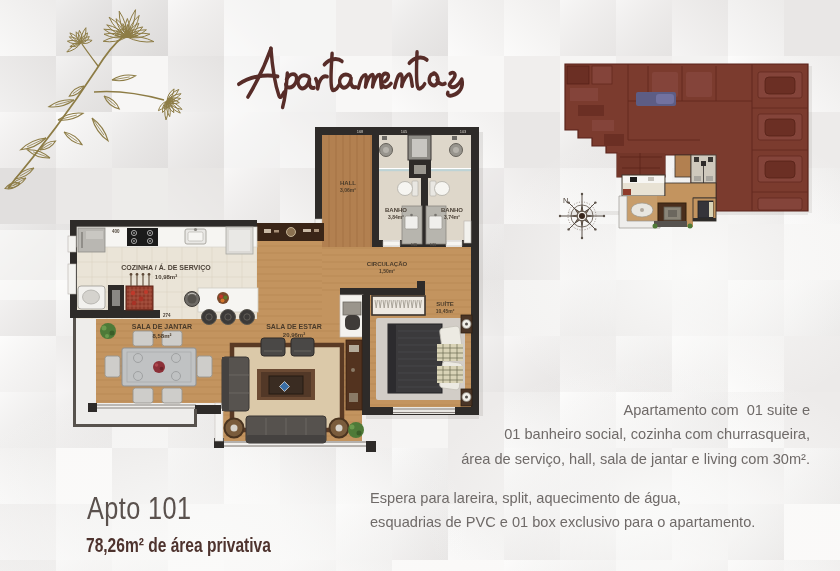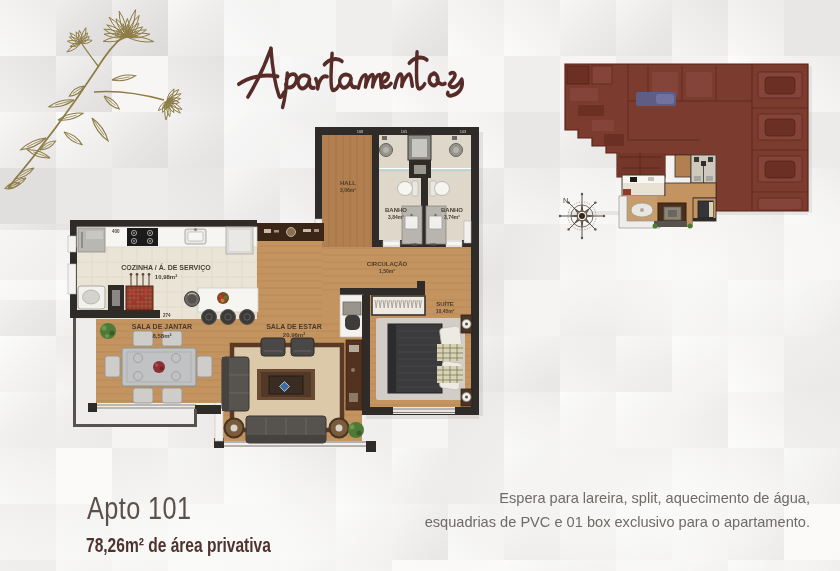--- a/index.html
+++ b/index.html
@@ -987,15 +987,16 @@
 <circle cx="582" cy="216" r="4.8" fill="#f0ece6" stroke="#473d34" stroke-width="0.9"></circle>
         <circle cx="582" cy="216" r="3" fill="#38261c"></circle>
 <text x="563" y="203" font-size="7.5" fill="#473d34" font-family="Liberation Sans,sans-serif">N</text>
 </g>
 </svg>
 
 <div class="abs" id="apto" style="left:87px;top:492px;font-size:32px;line-height:32px;color:#5a514d;letter-spacing:0.5px;transform:scaleX(0.79);transform-origin:0 0;">Apto 101</div>
 
 <div class="abs" id="area" style="left:86px;top:534px;font-size:21px;line-height:21px;font-weight:bold;color:#4e332e;transform:scaleX(0.74);transform-origin:0 0;">78,26m² de área privativa</div>
 
-
-<div class="abs" id="p2" style="right:30px;top:486px;width:440px;text-align:right;font-size:14.6px;line-height:24.3px;color:#6f6a68;">Espera para lareira, split, aquecimento de água,<br>esquadrias de PVC e 01 box exclusivo para o apartamento.</div>
+<div class="abs" id="p1" style="right:30px;top:398px;width:420px;text-align:right;font-size:14.6px;line-height:24.3px;color:#6f6a68;">Apartamento com&nbsp; 01 suite e<br>01 banheiro social, cozinha com churrasqueira,<br>área de serviço, hall, sala de jantar e living com 30m².</div>
+
+<div class="abs" id="p2" style="right:30px;top:486px;width:440px;text-align:left;font-size:14.6px;line-height:24.3px;color:#6f6a68;">Espera para lareira, split, aquecimento de água,<br>esquadrias de PVC e 01 box exclusivo para o apartamento.</div>
 </div>
 
 </body></html>

